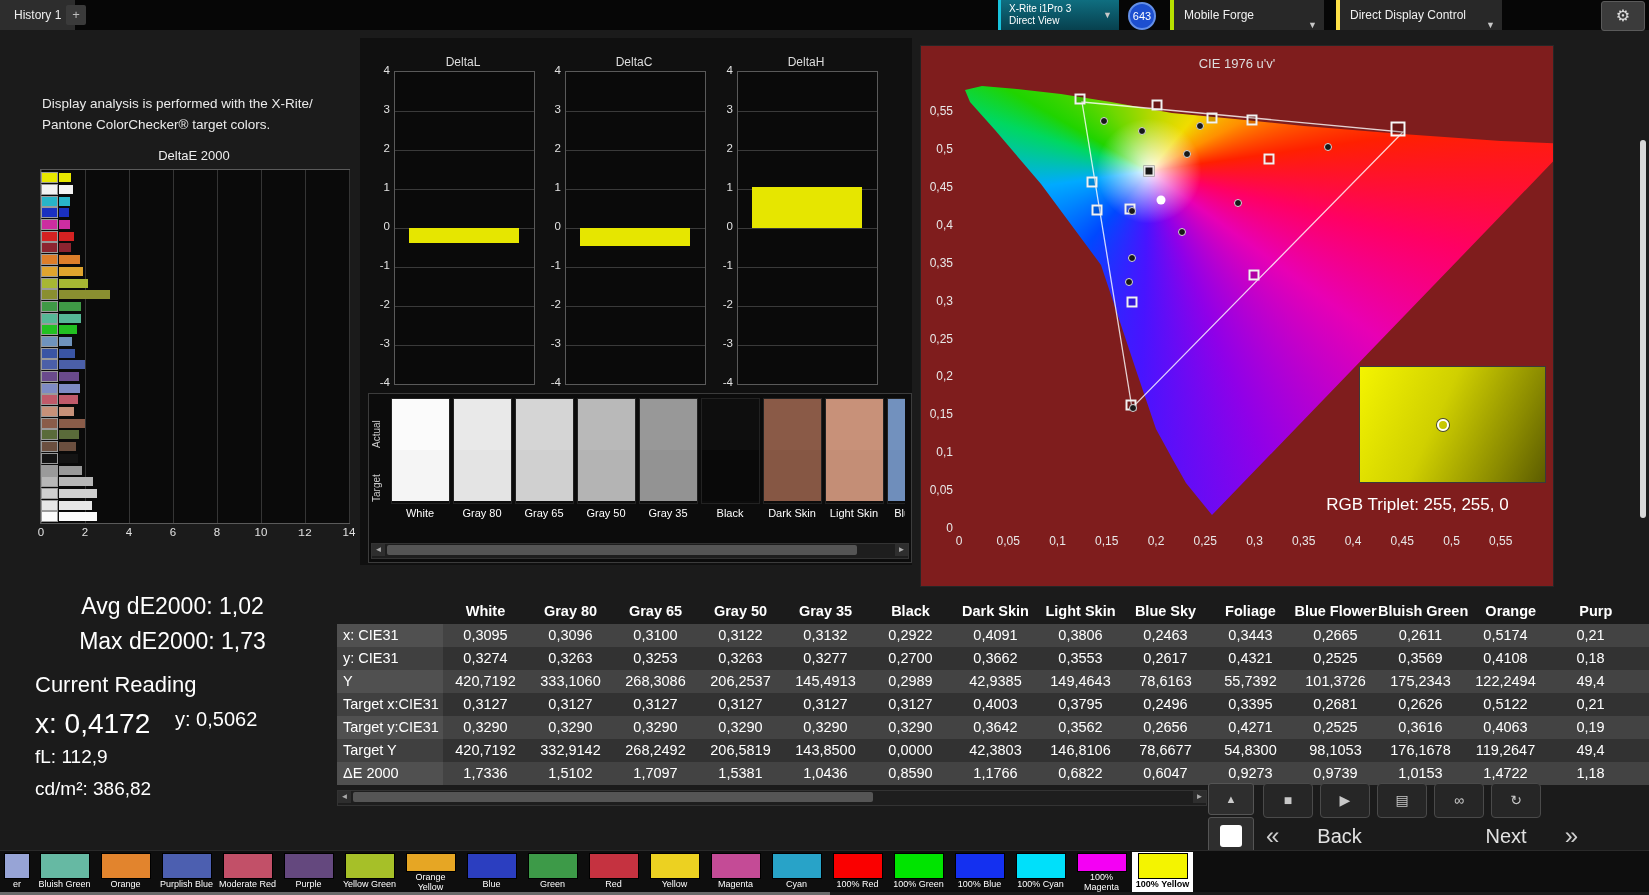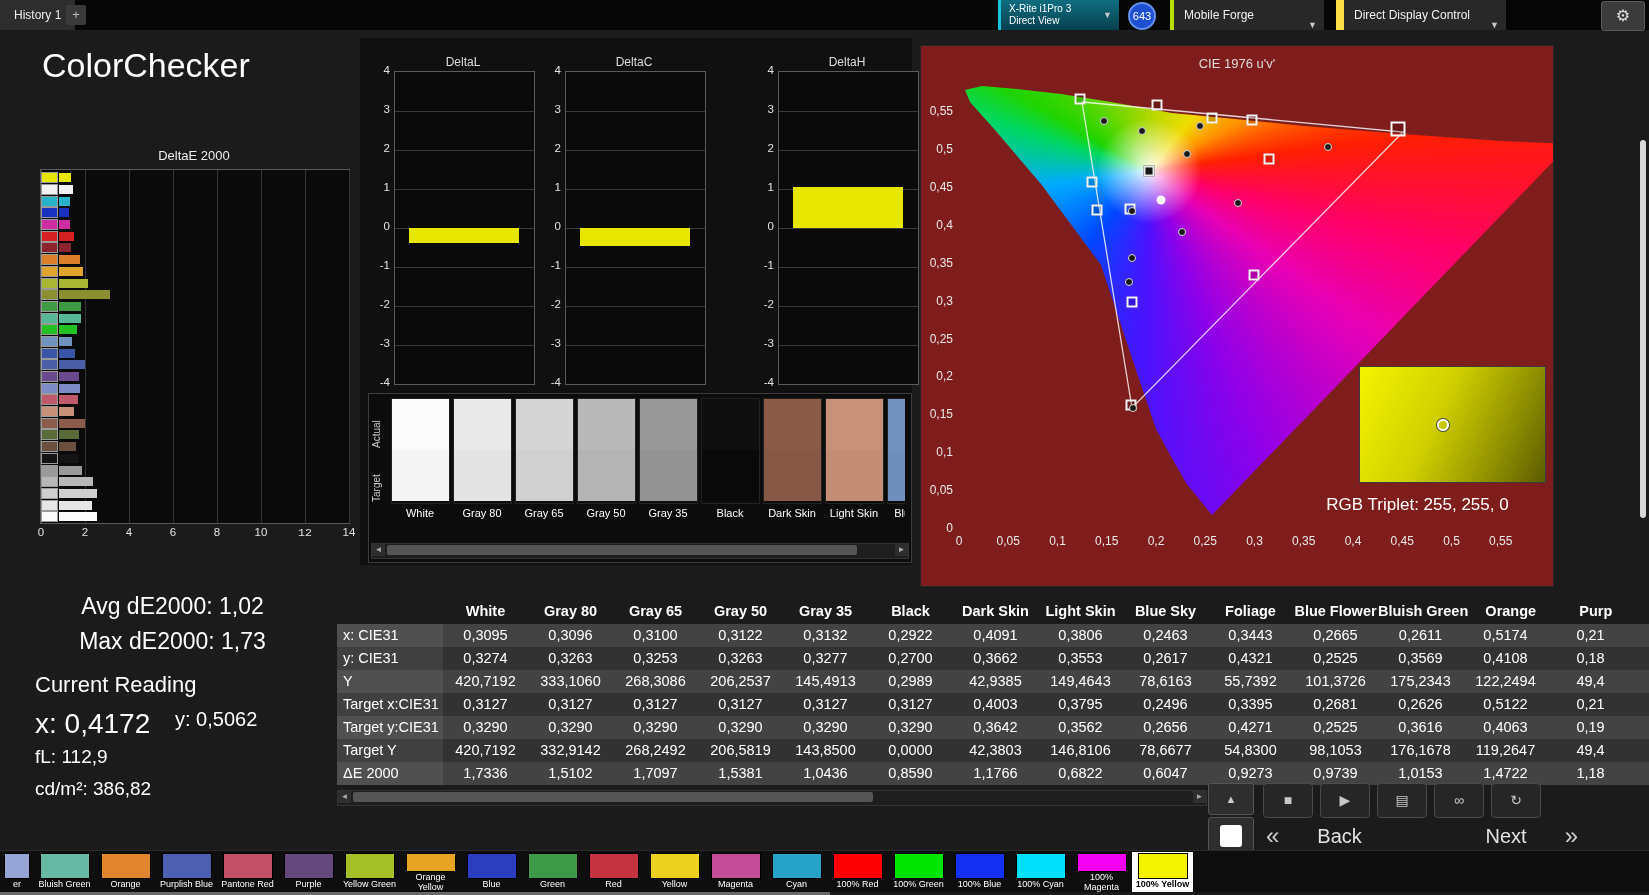--- a/index.html
+++ b/index.html
@@ -15,21 +15,21 @@
   .meter-dd{position:absolute;left:998px;top:0;width:118px;height:30px;
        background:linear-gradient(#0f6e80,#07404e);border-left:3px solid #18c2dc;color:#fff;font-size:10px;}
   .meter-dd .m1{position:absolute;left:8px;top:3px;}
   .meter-dd .m2{position:absolute;left:8px;top:15px;}
   .chev{position:absolute;right:7px;top:10px;color:#c8c8c8;font-size:9px;}
   .badge{position:absolute;left:1128px;top:2px;width:24px;height:24px;border-radius:50%;background:#1d4fd0;
        border:2px solid #638fe8;color:#fff;font-size:11px;text-align:center;line-height:24px;}
   .dd{position:absolute;top:0;height:30px;background:#282828;color:#f0f0f0;font-size:12px;line-height:30px;}
   .dd .dd-label{padding-left:10px;}
   .dd.mf{left:1170px;width:150px;border-left:4px solid #b8e000;}
-  .dd.ddc{left:1336px;width:162px;border-left:8px solid #fde047;}
+  .dd.ddc{left:1336px;width:162px;border-left:4px solid #fde047;}
   .gear-btn{position:absolute;left:1601px;top:1px;width:42px;height:28px;background:#3b3b3b;
        border:1px solid #5a5a5a;border-radius:3px;color:#ddd;font-size:16px;text-align:center;line-height:28px;}
 
   
   .cc-title{position:absolute;left:42px;top:46px;font-size:34px;color:#fff;}
   .cc-desc{position:absolute;left:42px;top:94px;font-size:13.5px;color:#eaeaea;line-height:1.55;}
 
   
   .de-panel{position:absolute;left:35px;top:148px;width:318px;height:400px;}
   .de-title{text-align:center;font-size:13px;color:#eee;height:18px;}
@@ -162,21 +162,24 @@
       <span class="dd-label">Mobile Forge</span>
       <span class="chev">▼</span>
     </div>
     <div class="dd ddc">
       <span class="dd-label">Direct Display Control</span>
       <span class="chev">▼</span>
     </div>
     <div class="gear-btn">⚙</div>
   </div>
 
-  <div class="cc-title">ColorChecker</div>
+  <div class="cc-desc">
+    <div>Display analysis is performed with the X-Rite/</div>
+    <div>Pantone ColorChecker® target colors.</div>
+  </div>
 
   <div class="mid-bg"></div>
 
   <div class="de-panel">
     <div class="de-title">DeltaE 2000</div>
     <div class="de-plot">
         <div class="de-grid" style="left: 0px;"></div>
         <div class="de-grid" style="left: 44px;"></div>
         <div class="de-grid" style="left: 88px;"></div>
         <div class="de-grid" style="left: 132px;"></div>
@@ -357,21 +360,21 @@
         <div class="dtick" style="top: 9px;">4</div>
         <div class="dtick" style="top: 48px;">3</div>
         <div class="dtick" style="top: 87px;">2</div>
         <div class="dtick" style="top: 126px;">1</div>
         <div class="dtick" style="top: 165px;">0</div>
         <div class="dtick" style="top: 204px;">-1</div>
         <div class="dtick" style="top: 243px;">-2</div>
         <div class="dtick" style="top: 282px;">-3</div>
         <div class="dtick" style="top: 321px;">-4</div>
       </div>
-      <div class="dchart" style="left: 384px;">
+      <div class="dchart" style="left: 343px;">
         <div class="dtitle">DeltaH</div>
         <div class="dplot">
           <div class="dgrid" style="top: 39px;"></div>
           <div class="dgrid" style="top: 78px;"></div>
           <div class="dgrid" style="top: 117px;"></div>
           <div class="dgrid" style="top: 156px;"></div>
           <div class="dgrid" style="top: 195px;"></div>
           <div class="dgrid" style="top: 234px;"></div>
           <div class="dgrid" style="top: 273px;"></div>
           <div class="dbar" style="background: rgb(230, 230, 0); top: 115.05px; height: 40.95px;"></div>
@@ -712,21 +715,21 @@
         <div class="pb-cell">
           <div class="pb-color" style="background: rgb(226, 132, 45);"></div>
           <div class="pb-label">Orange</div>
         </div>
         <div class="pb-cell">
           <div class="pb-color" style="background: rgb(76, 95, 176);"></div>
           <div class="pb-label">Purplish Blue</div>
         </div>
         <div class="pb-cell">
           <div class="pb-color" style="background: rgb(194, 80, 104);"></div>
-          <div class="pb-label">Pantone Red</div>
+          <div class="pb-label">Moderate Red</div>
         </div>
         <div class="pb-cell">
           <div class="pb-color" style="background: rgb(100, 72, 126);"></div>
           <div class="pb-label">Purple</div>
         </div>
         <div class="pb-cell">
           <div class="pb-color" style="background: rgb(166, 192, 40);"></div>
           <div class="pb-label">Yellow Green</div>
         </div>
         <div class="pb-cell">

